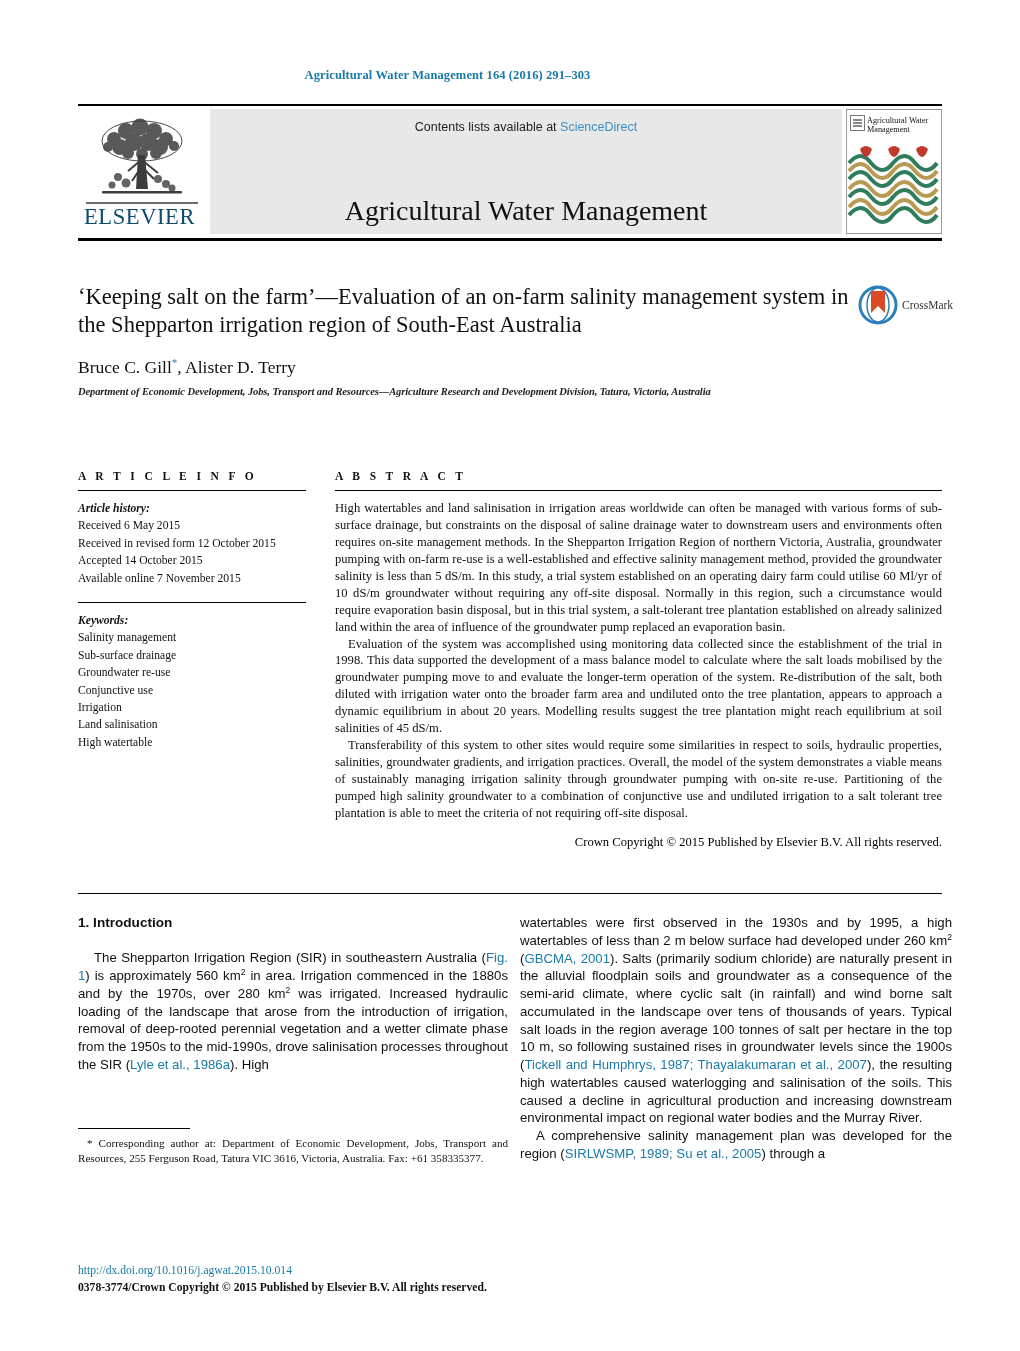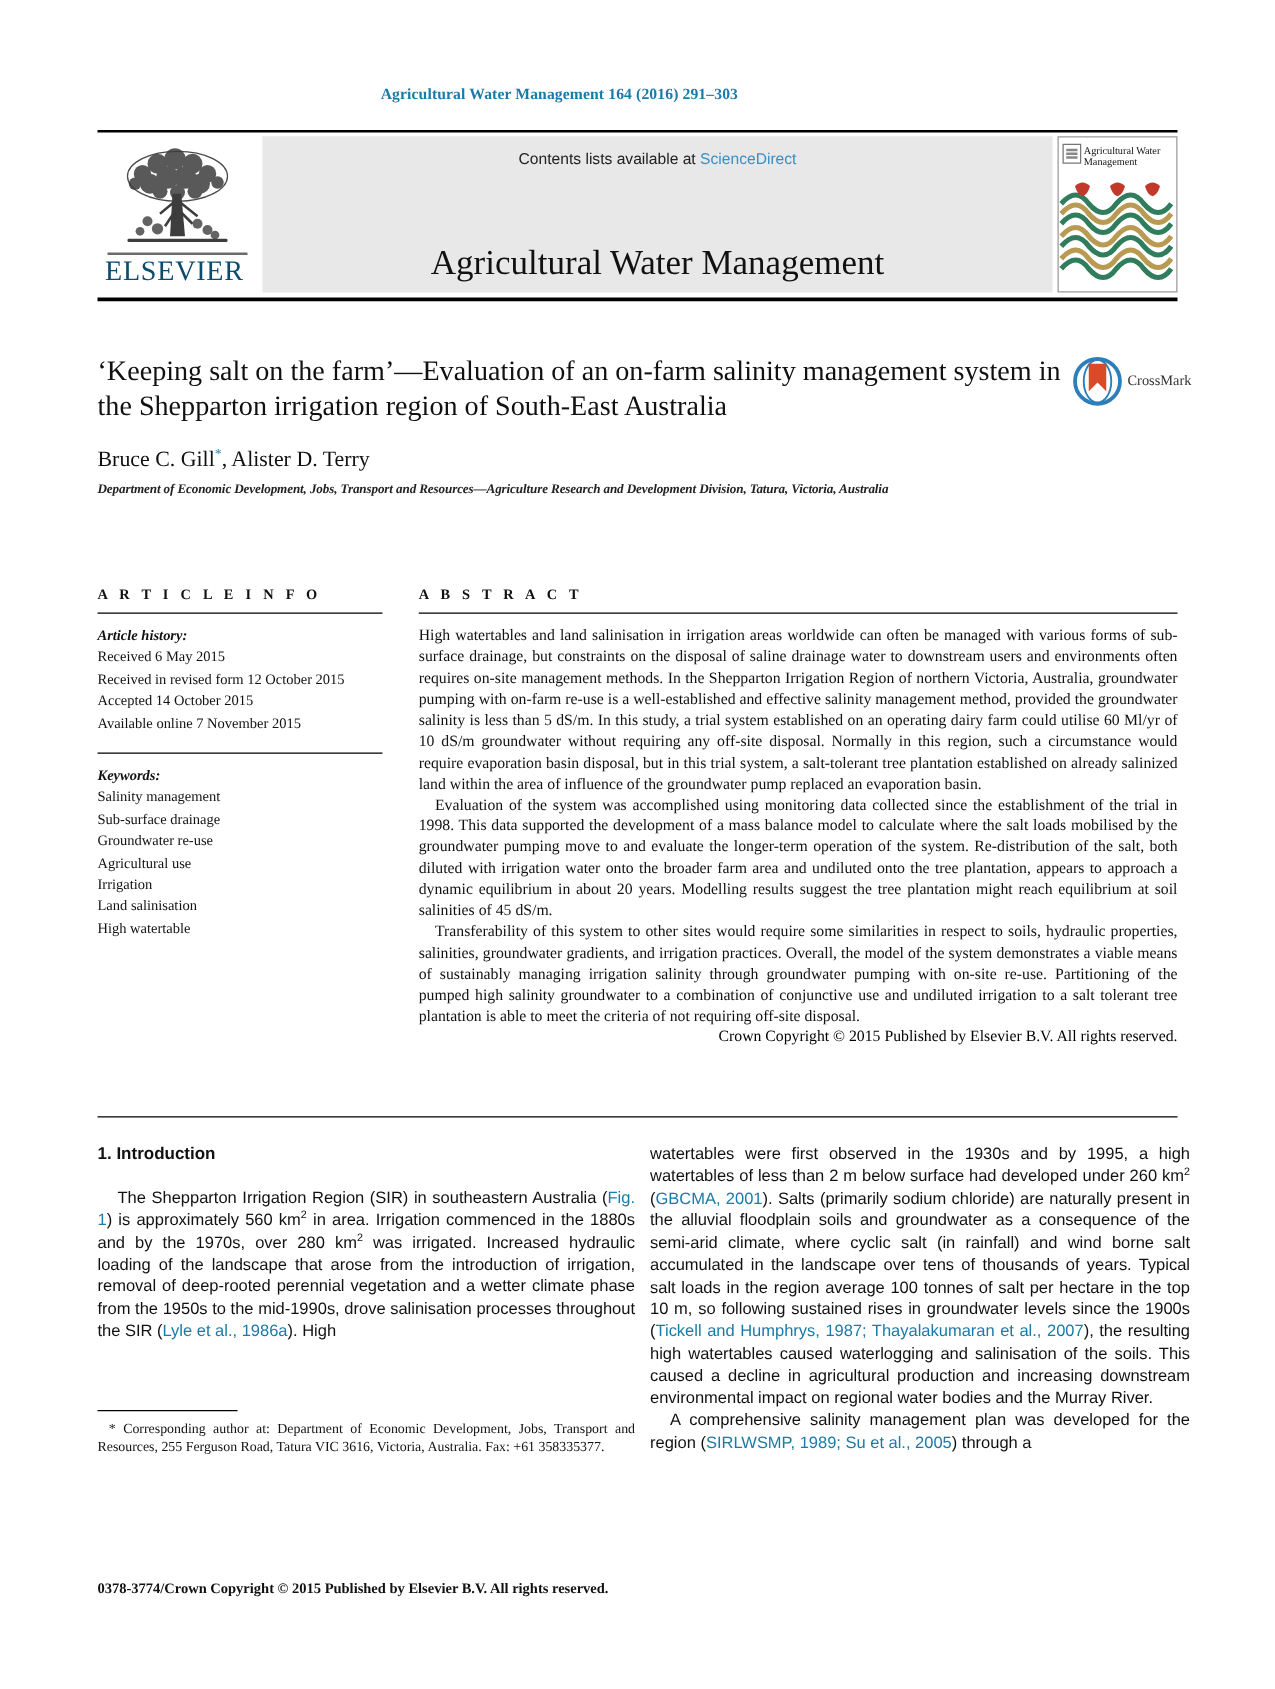--- a/index.html
+++ b/index.html
@@ -92,21 +92,21 @@
   .rule-thin{border-top:1px solid #000;margin-top:8px;}
   .info-grp{margin-top:9px;font-family:"Liberation Serif",serif;font-size:11.6px;line-height:1.5;color:#111;}
   .info-grp .lbl{font-style:italic;font-weight:bold;font-family:Liberation Serif, serif;}
   .kw-rule{border-top:1px solid #000;margin-top:15px;}
   .abs-body{
     margin-top:9px;font-family:Liberation Serif, serif;font-size:12.6px;
     line-height:1.345;text-align:justify;color:#111;
   }
   .abs-body p{margin:0;text-indent:0;}
   .abs-body p + p{text-indent:13px;}
-  .copyright{text-align:right;font-size:12.6px;font-family:"Liberation Serif",serif;}
+  .copyright{margin-top:13px;text-align:right;font-size:12.6px;font-family:"Liberation Serif",serif;}
 
   .mid-rule{position:absolute;top:893px;left:78px;width:864px;height:1px;background:#000;}
 
   
   .bodycol{
     position:absolute;top:914px;font-family:Liberation Sans, sans-serif;
     font-size:13.2px;line-height:1.345;text-align:justify;color:#111;
   }
   .col-l{left:78px;width:430px;}
   .col-r{left:520px;width:432px;}
@@ -237,21 +237,21 @@
       <div>Received in revised form 12 October 2015</div>
       <div>Accepted 14 October 2015</div>
       <div>Available online 7 November 2015</div>
     </div>
     <div class="kw-rule"></div>
     <div class="info-grp">
       <div class="lbl">Keywords:</div>
       <div>Salinity management</div>
       <div>Sub-surface drainage</div>
       <div>Groundwater re-use</div>
-      <div>Agricultural use</div>
+      <div>Conjunctive use</div>
       <div>Irrigation</div>
       <div>Land salinisation</div>
       <div>High watertable</div>
     </div>
   </div>
 
   <div class="abscol">
     <div class="sec-head">A B S T R A C T</div>
     <div class="rule-thin"></div>
     <div class="abs-body">
@@ -273,16 +273,17 @@
     <p><span>watertables were first observed in the 1930s and by 1995, a high watertables of less than 2 m below surface had developed under 260 km</span><sup>2</sup><span> (</span><span class="link">GBCMA, 2001</span><span>). Salts (primarily sodium chloride) are naturally present in the alluvial floodplain soils and groundwater as a consequence of the semi-arid climate, where cyclic salt (in rainfall) and wind borne salt accumulated in the landscape over tens of thousands of years. Typical salt loads in the region average 100 tonnes of salt per hectare in the top 10 m, so following sustained rises in groundwater levels since the 1900s (</span><span class="link">Tickell and Humphrys, 1987; Thayalakumaran et al., 2007</span><span>), the resulting high watertables caused waterlogging and salinisation of the soils. This caused a decline in agricultural production and increasing downstream environmental impact on regional water bodies and the Murray River.</span></p>
     <p class="ind"><span>A comprehensive salinity management plan was developed for the region (</span><span class="link">SIRLWSMP, 1989; Su et al., 2005</span><span>) through a</span></p>
   </div>
 
   <div class="fnote">
     <div class="fn-rule"></div>
     <p style="margin:0;text-indent:9px">* Corresponding author at: Department of Economic Development, Jobs, Transport and Resources, 255 Ferguson Road, Tatura VIC 3616, Victoria, Australia. Fax: +61 358335377.</p>
   </div>
 
   <div class="doi">
+    <span class="link">http://dx.doi.org/10.1016/j.agwat.2015.10.014</span>
     <span class="issn">0378-3774/Crown Copyright © 2015 Published by Elsevier B.V. All rights reserved.</span>
   </div>
 
 </div>
 
 </body></html>

